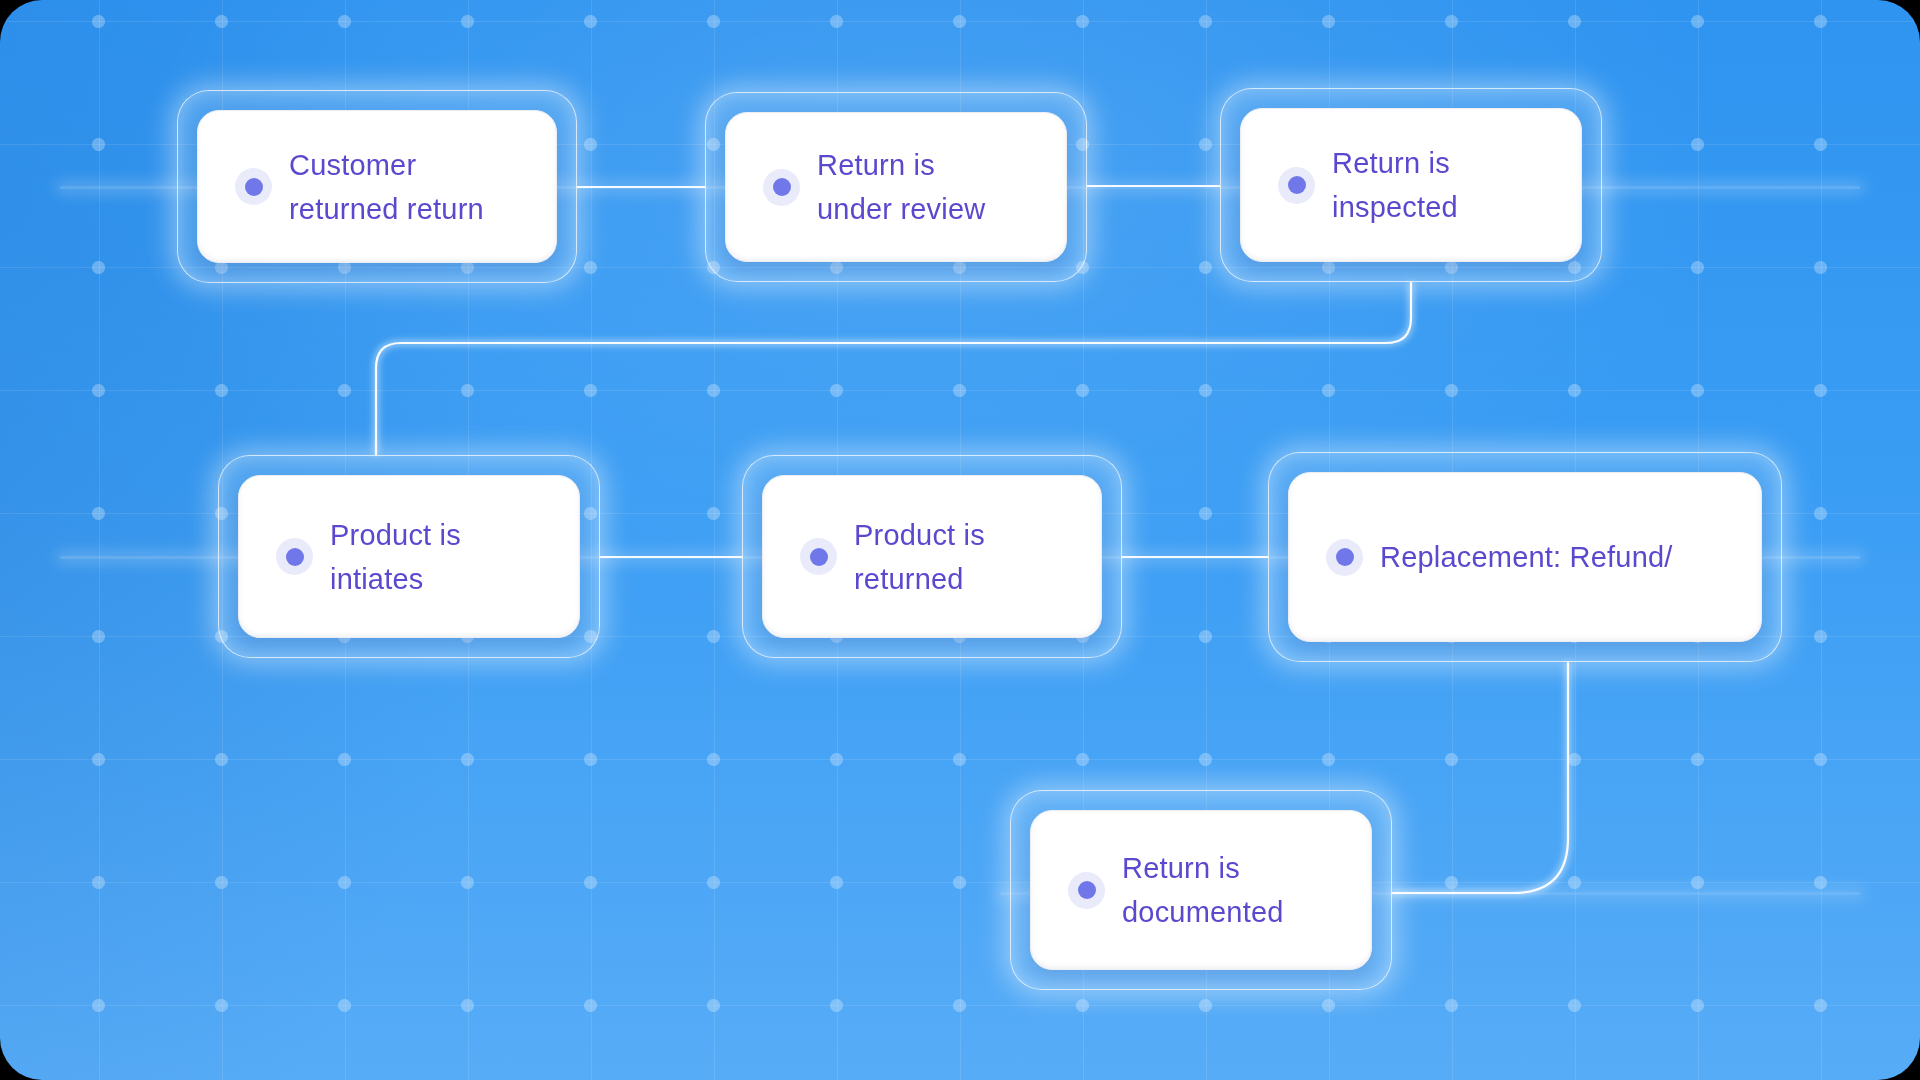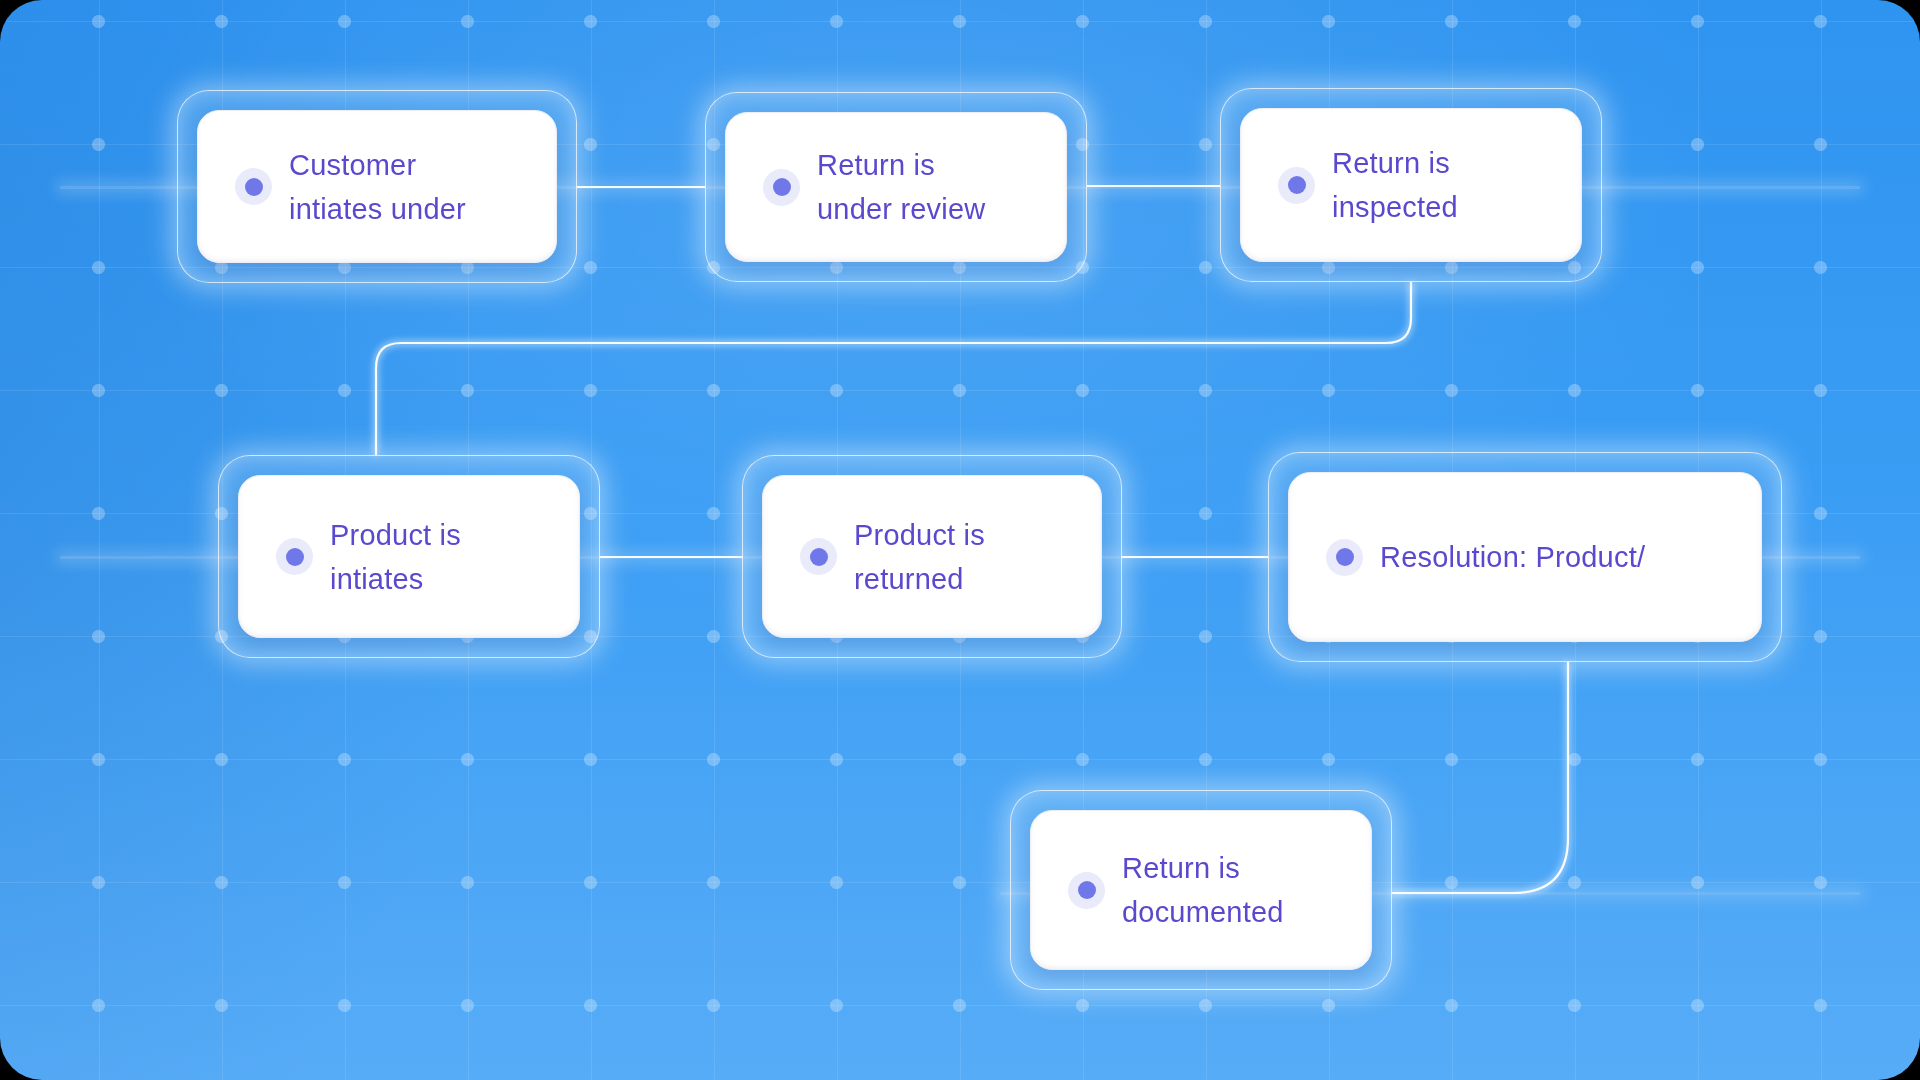--- a/index.html
+++ b/index.html
@@ -156,21 +156,21 @@
     <path class="conn" d="M1568 662 L1568 838 Q1568 893 1513 893 L1392 893"></path>
   </svg>
 
   <div class="node-outer n1">
     <div class="node-card">
       <div class="bullet">
           <div class="bullet-dot"></div>
         </div>
       <div class="node-label">
         <span>Customer</span>
-        <span>intiates under</span>
+        <span>returned return</span>
       </div>
     </div>
   </div>
 
   <div class="node-outer n2">
     <div class="node-card">
       <div class="bullet">
           <div class="bullet-dot"></div>
         </div>
       <div class="node-label">
@@ -215,21 +215,21 @@
       </div>
     </div>
   </div>
 
   <div class="node-outer n6">
     <div class="node-card">
       <div class="bullet">
           <div class="bullet-dot"></div>
         </div>
       <div class="node-label">
-        <span>Resolution: Product/</span>
+        <span>Replacement: Refund/</span>
       </div>
     </div>
   </div>
 
   <div class="node-outer n7">
     <div class="node-card">
       <div class="bullet">
           <div class="bullet-dot"></div>
         </div>
       <div class="node-label">

